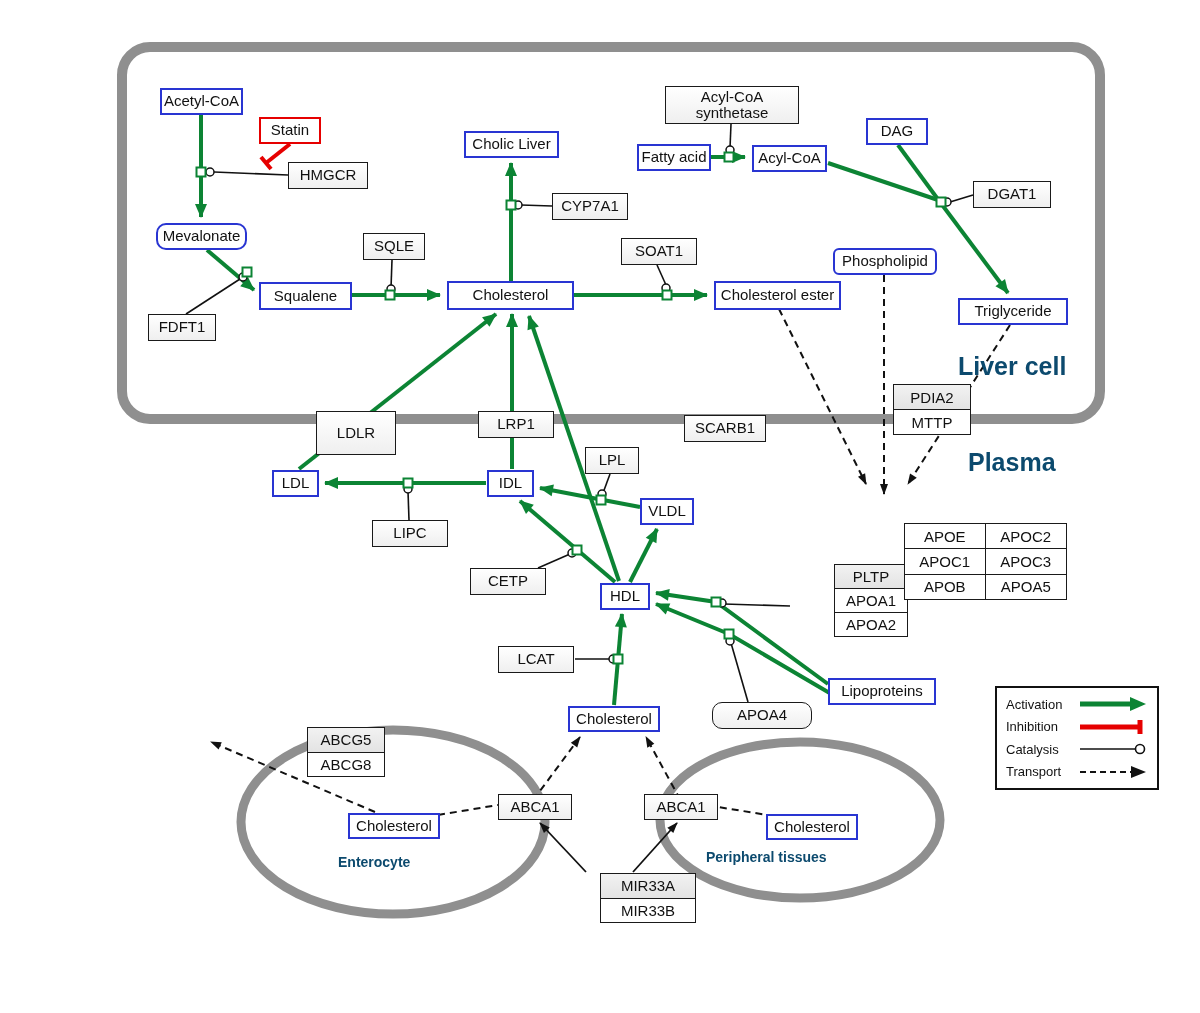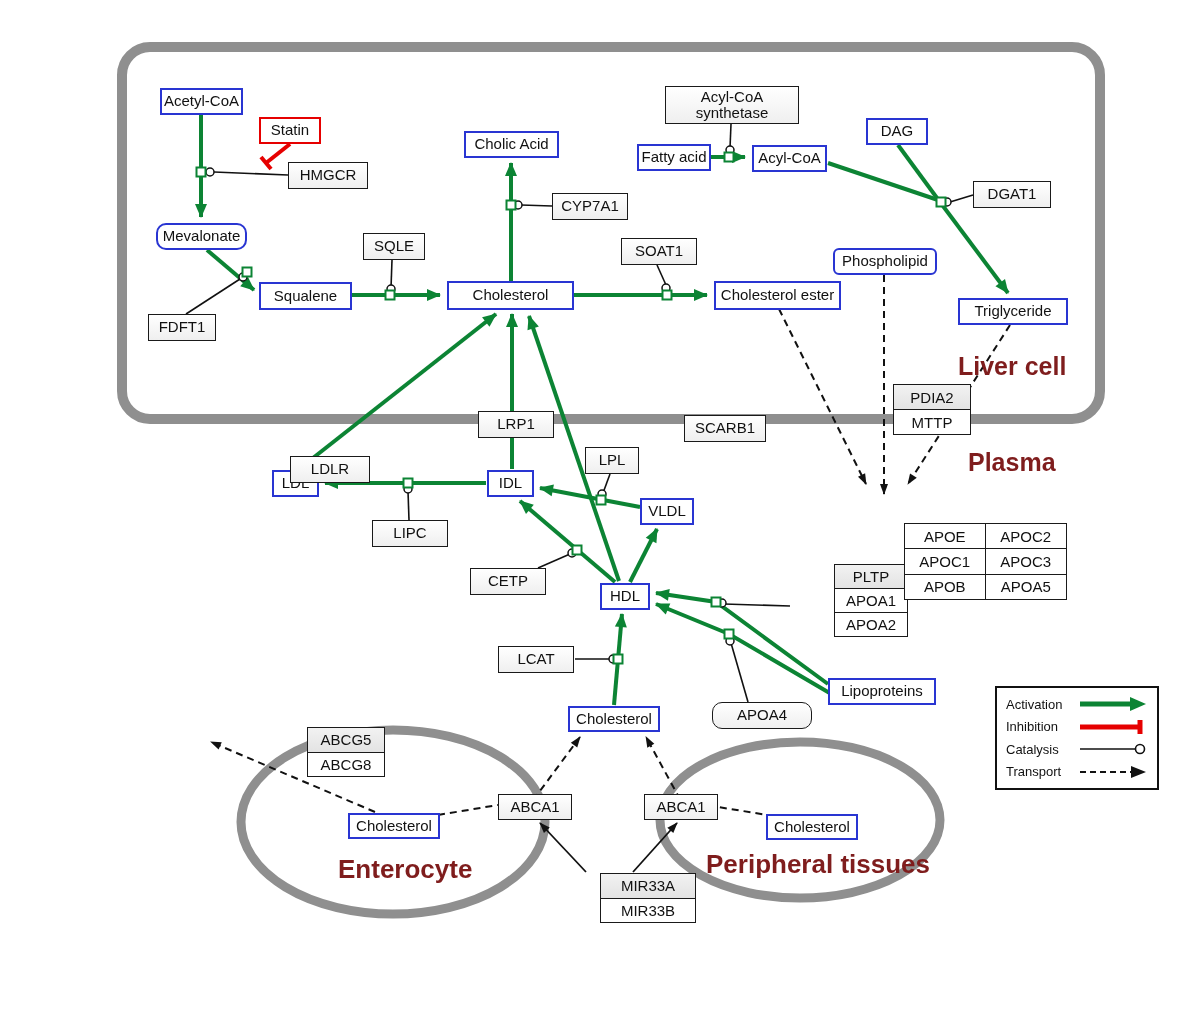--- a/index.html
+++ b/index.html
@@ -14,23 +14,23 @@
   .stack{position:absolute;box-sizing:border-box;display:flex;flex-direction:column;z-index:3;
          border:1.5px solid #1a1a1a;background:#fff;margin-left:44px;}
   .stack .cell{flex:1;display:flex;align-items:center;justify-content:center;font-size:15px;color:#111;
          border-top:1.5px solid #1a1a1a;background:#fff;}
   .stack .cell:first-child{border-top:none;background:linear-gradient(#f2f2f2,#e3e3e3);}
   .apotable{position:absolute;box-sizing:border-box;display:grid;grid-template-columns:1fr 1fr;
          border:1.5px solid #1a1a1a;background:#fff;z-index:3;}
   .apotable .cell{display:flex;align-items:center;justify-content:center;font-size:15px;color:#111;}
   .apotable .cell:nth-child(odd){border-right:1.5px solid #1a1a1a;}
   .apotable .cell:nth-child(-n+4){border-bottom:1.5px solid #1a1a1a;}
-  .region-label{position:absolute;color:#7f1d1d;font-weight:bold;z-index:2;white-space:nowrap;}
+  .region-label{position:absolute;color:#0c4a6e;font-weight:bold;z-index:2;white-space:nowrap;}
   .big{font-size:25px;}
-  .mid{font-size:26px;}
+  .mid{font-size:14px;}
   #legend{position:absolute;left:995px;top:686px;width:164px;height:104px;box-sizing:border-box;
           border:2.5px solid #111;background:#fff;z-index:3;padding:7px 9px;display:flex;
           flex-direction:column;justify-content:space-between;}
   .legend-row{display:flex;align-items:center;justify-content:space-between;}
   .legend-row span{font-size:13px;color:#111;}
 </style>
 </head>
 <body>
 
 <div id="diagram">
@@ -142,21 +142,21 @@
 
   <div class="region-label big" style="left:958px;top:352px;">Liver cell</div>
   <div class="region-label big" style="left:968px;top:448px;">Plasma</div>
   <div class="region-label mid" style="left:338px;top:854px;">Enterocyte</div>
   <div class="region-label mid" style="left:706px;top:849px;">Peripheral tissues</div>
 
   <div class="node metab" style="left:160px;top:88px;width:83px;height:27px;">Acetyl-CoA</div>
   <div class="node statin-box" style="left:259px;top:117px;width:62px;height:27px;">Statin</div>
   <div class="node metab" style="left:156px;top:223px;width:91px;height:27px;border-radius:10px;">Mevalonate</div>
   <div class="node metab" style="left:259px;top:282px;width:93px;height:28px;">Squalene</div>
-  <div class="node metab" style="left:464px;top:131px;width:95px;height:27px;">Cholic Acid</div>
+  <div class="node metab" style="left:464px;top:131px;width:95px;height:27px;">Cholic Liver</div>
   <div class="node metab" style="left:447px;top:281px;width:127px;height:29px;">Cholesterol</div>
   <div class="node metab" style="left:714px;top:281px;width:127px;height:29px;">Cholesterol ester</div>
   <div class="node metab" style="left:637px;top:144px;width:74px;height:27px;">Fatty acid</div>
   <div class="node metab" style="left:752px;top:145px;width:75px;height:27px;">Acyl-CoA</div>
   <div class="node metab" style="left:866px;top:118px;width:62px;height:27px;">DAG</div>
   <div class="node metab" style="left:833px;top:248px;width:104px;height:27px;border-radius:6px;">Phospholipid</div>
   <div class="node metab" style="left:958px;top:298px;width:110px;height:27px;">Triglyceride</div>
   <div class="node metab" style="left:272px;top:470px;width:47px;height:27px;">LDL</div>
   <div class="node metab" style="left:487px;top:470px;width:47px;height:27px;">IDL</div>
   <div class="node metab" style="left:640px;top:498px;width:54px;height:27px;">VLDL</div>
@@ -171,21 +171,21 @@
   <div class="node enzyme" style="left:363px;top:233px;width:62px;height:27px;">SQLE</div>
   <div class="node enzyme" style="left:552px;top:193px;width:76px;height:27px;">CYP7A1</div>
   <div class="node enzyme" style="left:621px;top:238px;width:76px;height:27px;">SOAT1</div>
   <div class="node enzyme" style="left:665px;top:86px;width:134px;height:38px;">
     <div>
       <span>Acyl-CoA</span><br>
       <span>synthetase</span>
     </div>
   </div>
   <div class="node enzyme" style="left:973px;top:181px;width:78px;height:27px;">DGAT1</div>
-  <div class="node enzyme" style="left:290px;top:411px;width:80px;height:27px;margin-top:45px;">LDLR</div>
+  <div class="node enzyme" style="left:316px;top:411px;width:80px;height:44px;">LDLR</div>
   <div class="node enzyme" style="left:478px;top:411px;width:76px;height:27px;">LRP1</div>
   <div class="node enzyme" style="left:684px;top:415px;width:82px;height:27px;">SCARB1</div>
   <div class="node enzyme" style="left:372px;top:520px;width:76px;height:27px;">LIPC</div>
   <div class="node enzyme" style="left:585px;top:447px;width:54px;height:27px;">LPL</div>
   <div class="node enzyme" style="left:470px;top:568px;width:76px;height:27px;">CETP</div>
   <div class="node enzyme" style="left:498px;top:646px;width:76px;height:27px;">LCAT</div>
   <div class="node enzyme" style="left:712px;top:702px;width:100px;height:27px;border-radius:10px;">APOA4</div>
   <div class="node enzyme" style="left:498px;top:794px;width:74px;height:26px;">ABCA1</div>
   <div class="node enzyme" style="left:644px;top:794px;width:74px;height:26px;">ABCA1</div>
 

